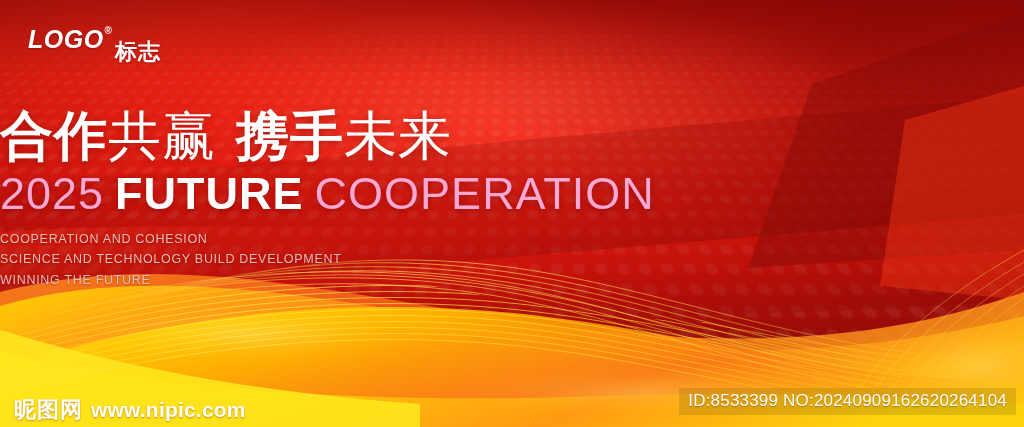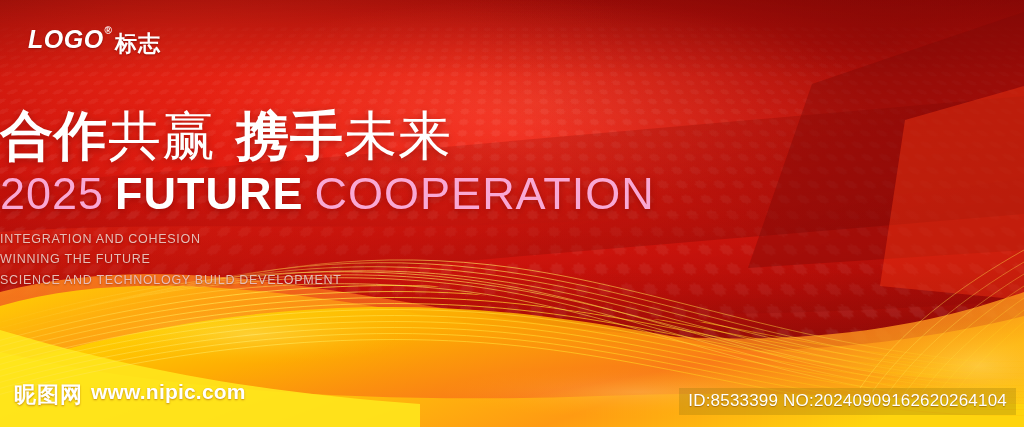--- a/index.html
+++ b/index.html
@@ -49,21 +49,21 @@
   .logo{
     position:absolute;left:28px;top:27px;display:flex;align-items:flex-start;
     color:#fff;line-height:1;user-select:none;
   }
   .logo-en{
     font-size:25px;font-weight:bold;font-style:italic;letter-spacing:.5px;
     text-shadow:0 1px 2px rgba(80,0,0,.45);
   }
   .logo-reg{font-size:10px;font-weight:bold;margin-top:-1px;margin-left:1px;}
   .logo-cn{
-    font-size:22px;font-weight:bold;margin-left:3px;margin-top:6px;
+    font-size:22px;font-weight:bold;margin-left:3px;margin-top:14px;
     letter-spacing:1px;text-shadow:0 1px 2px rgba(80,0,0,.45);
   }
 
   
   .center{
     position:absolute;left:0;right:0;top:108px;text-align:left;color:#fff;
   }
   .title-cn{
     font-size:53px;line-height:1.04;letter-spacing:1px;white-space:nowrap;
     text-shadow:0 2px 7px rgba(90,0,0,.40);
@@ -82,21 +82,21 @@
   .en-sp{display:inline-block;width:11px;}
 
   .sublines{
     margin-top:12px;color:#e7bdb6;font-size:12.5px;line-height:1.62;
     letter-spacing:.7px;font-weight:normal;
     text-shadow:0 1px 2px rgba(70,0,0,.35);
   }
 
   
   .watermark{
-    position:absolute;left:14px;bottom:17px;display:flex;
+    position:absolute;left:14px;bottom:2px;display:flex;align-items:center;
     color:#fff;user-select:none;
   }
   .wm-cn{
     font-size:22px;font-weight:bold;letter-spacing:1px;
     text-shadow:0 1px 2px rgba(150,70,0,.55);
   }
   .wm-url{
     font-size:21px;font-weight:bold;margin-left:8px;letter-spacing:.2px;
     text-shadow:0 1px 2px rgba(150,70,0,.55);
   }
@@ -242,23 +242,23 @@
 
     <div class="title-cn">
       <span class="t-bold">合作</span><span class="t-light">共赢</span><span class="title-gap"></span><span class="t-bold">携手</span><span class="t-light">未来</span>
     </div>
 
     <div class="title-en">
       <span class="en-thin">2025</span><span class="en-sp"></span><span class="en-bold">FUTURE</span><span class="en-sp"></span><span class="en-thin">COOPERATION</span>
     </div>
 
     <div class="sublines">
-      <div>INTEGRATION AND COHESION</div>
+      <div>COOPERATION AND COHESION</div>
+      <div>SCIENCE AND TECHNOLOGY BUILD DEVELOPMENT</div>
       <div>WINNING THE FUTURE</div>
-      <div>SCIENCE AND TECHNOLOGY BUILD DEVELOPMENT</div>
     </div>
   </div>
 
   <div class="watermark">
     <span class="wm-cn">昵图网</span>
     <span class="wm-url">www.nipic.com</span>
   </div>
 
   <div class="idbox">ID:8533399 NO:20240909162620264104</div>
 

